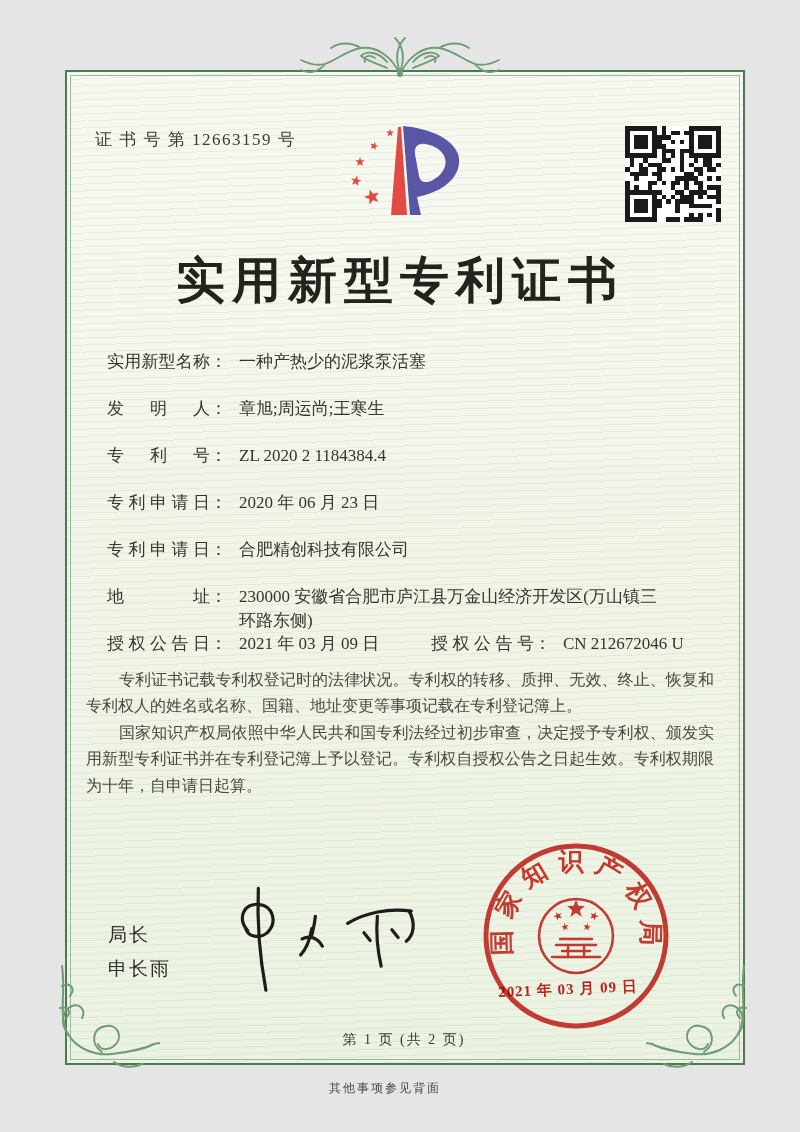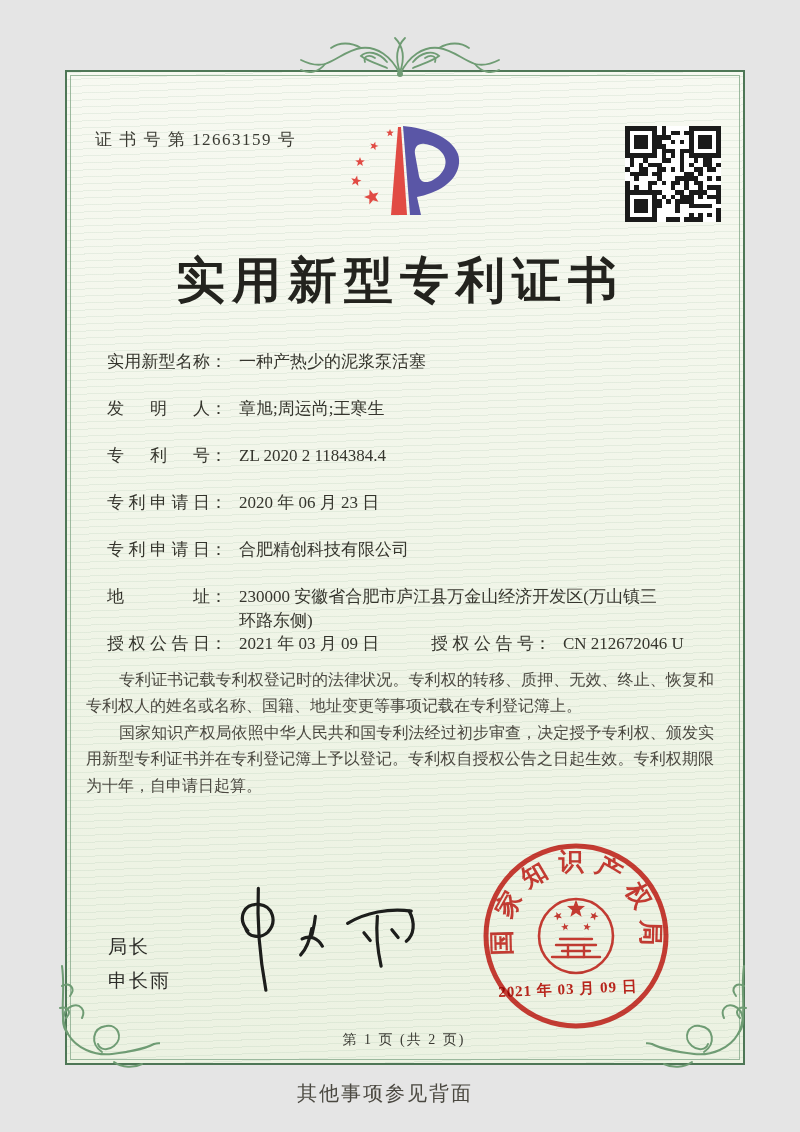--- a/index.html
+++ b/index.html
@@ -43,36 +43,36 @@
   .paras {
     position:absolute; left:86px; top:667px; width:628px;
     font-size:16px; line-height:26.4px; color:#4a4840;
     text-align:justify;
   }
   .paras p { text-indent:33px; }
 
   .signer-title, .signer-name {
     position:absolute; left:108px;
     font-family:Liberation Mono, monospace;
-    font-size:19px; letter-spacing:2px; color:#2b2b27;margin-top:12px;
+    font-size:19px; letter-spacing:2px; color:#2b2b27;
   }
   .signer-title { top:922px; }
   .signer-name  { top:956px; }
 
   .sig-box { position:absolute; left:220px; top:876px; width:215px; height:118px; mix-blend-mode:multiply; transform:rotate(-2deg); }
 
   .seal-box { position:absolute; left:478px; top:838px; width:196px; height:196px; opacity:.92; mix-blend-mode:multiply; }
   .seal-date {
     position:absolute; left:486px; top:980px; width:164px; text-align:center;
     font-size:15px; font-weight:bold; color:#c8271f; letter-spacing:1px;
     transform:rotate(-2.5deg); mix-blend-mode:multiply;
   }
 
   .page-no { position:absolute; left:0; top:1031px; width:800px; text-align:center; font-size:14px; letter-spacing:2px; color:#3a3a33;padding-left:8px; }
-  .back-note { position:absolute; left:0; top:1080px; width:770px; text-align:center; font-size:20px; letter-spacing:2px; color:#4a4840; }
+  .back-note { position:absolute; left:0; top:1080px; width:770px; text-align:center; font-size:12px; letter-spacing:2px; color:#4a4840; }
 
   .orn { position:absolute; pointer-events:none; }
   .orn-top { left:283px; top:34px; }
   .orn-bl  { left:50px;  top:964px; }
   .orn-br  { left:646px; top:964px; }
 
   svg { display:block; }
 </style>
 </head>
 <body>

